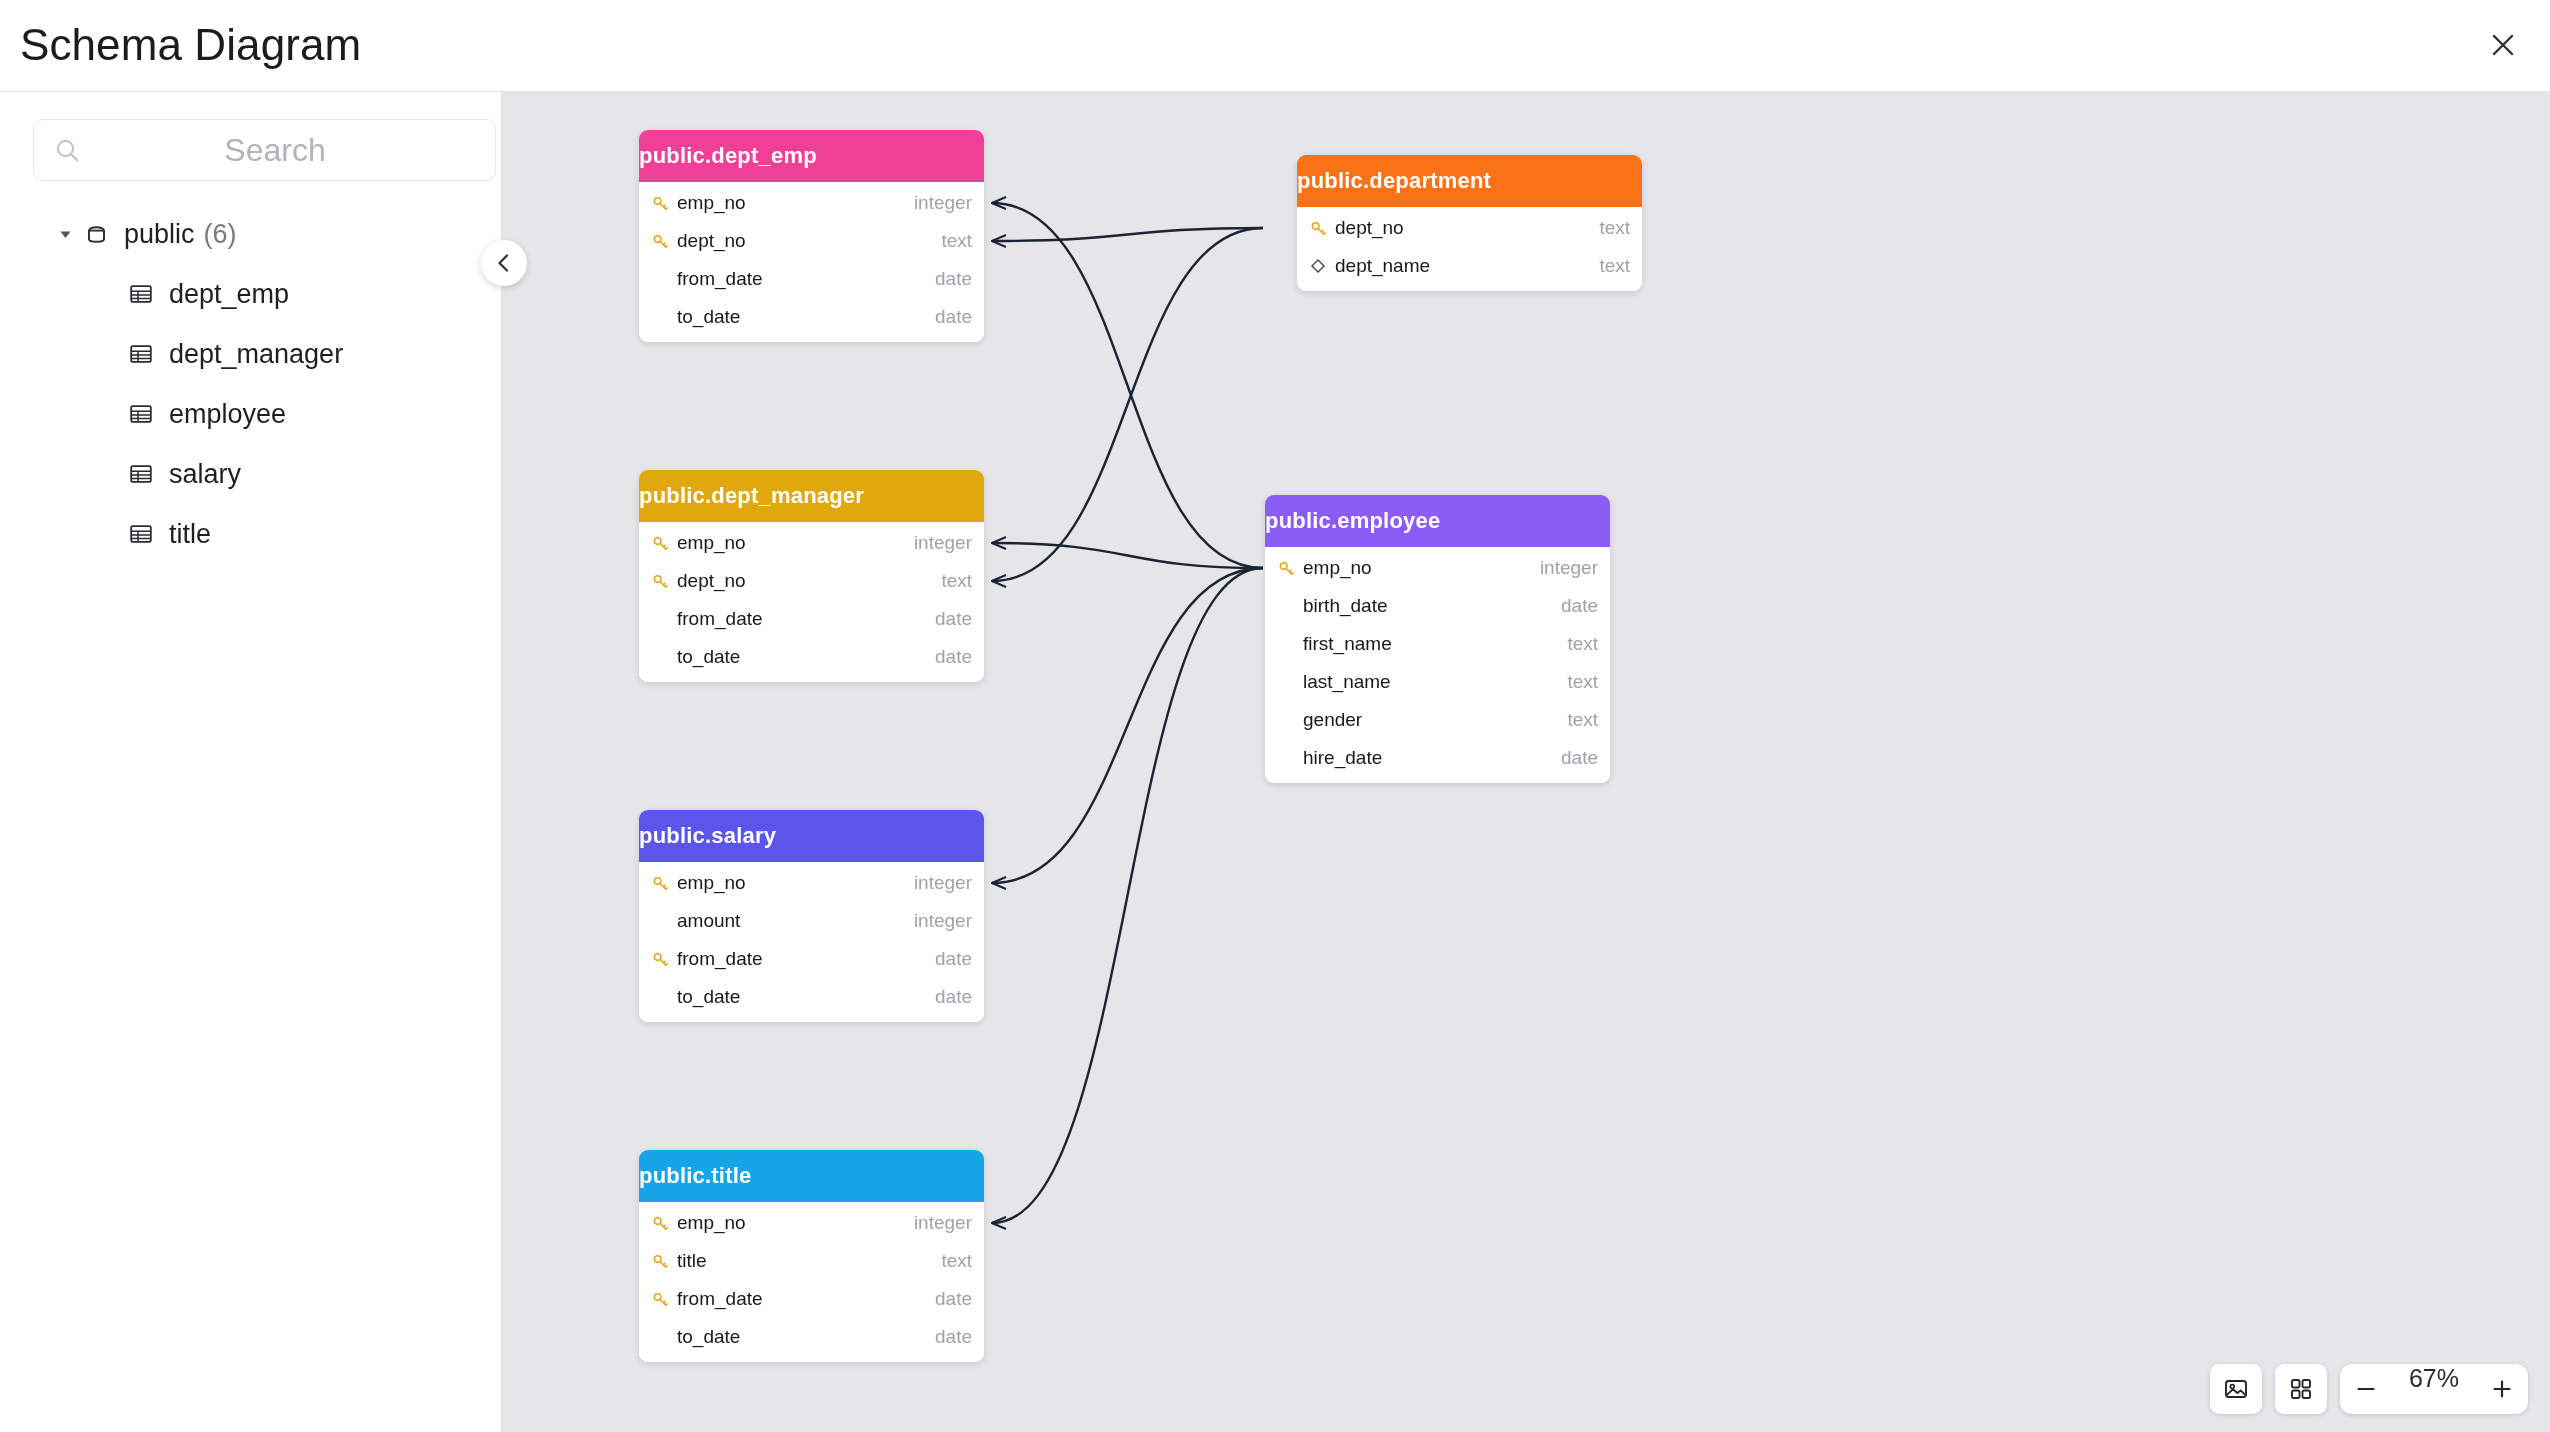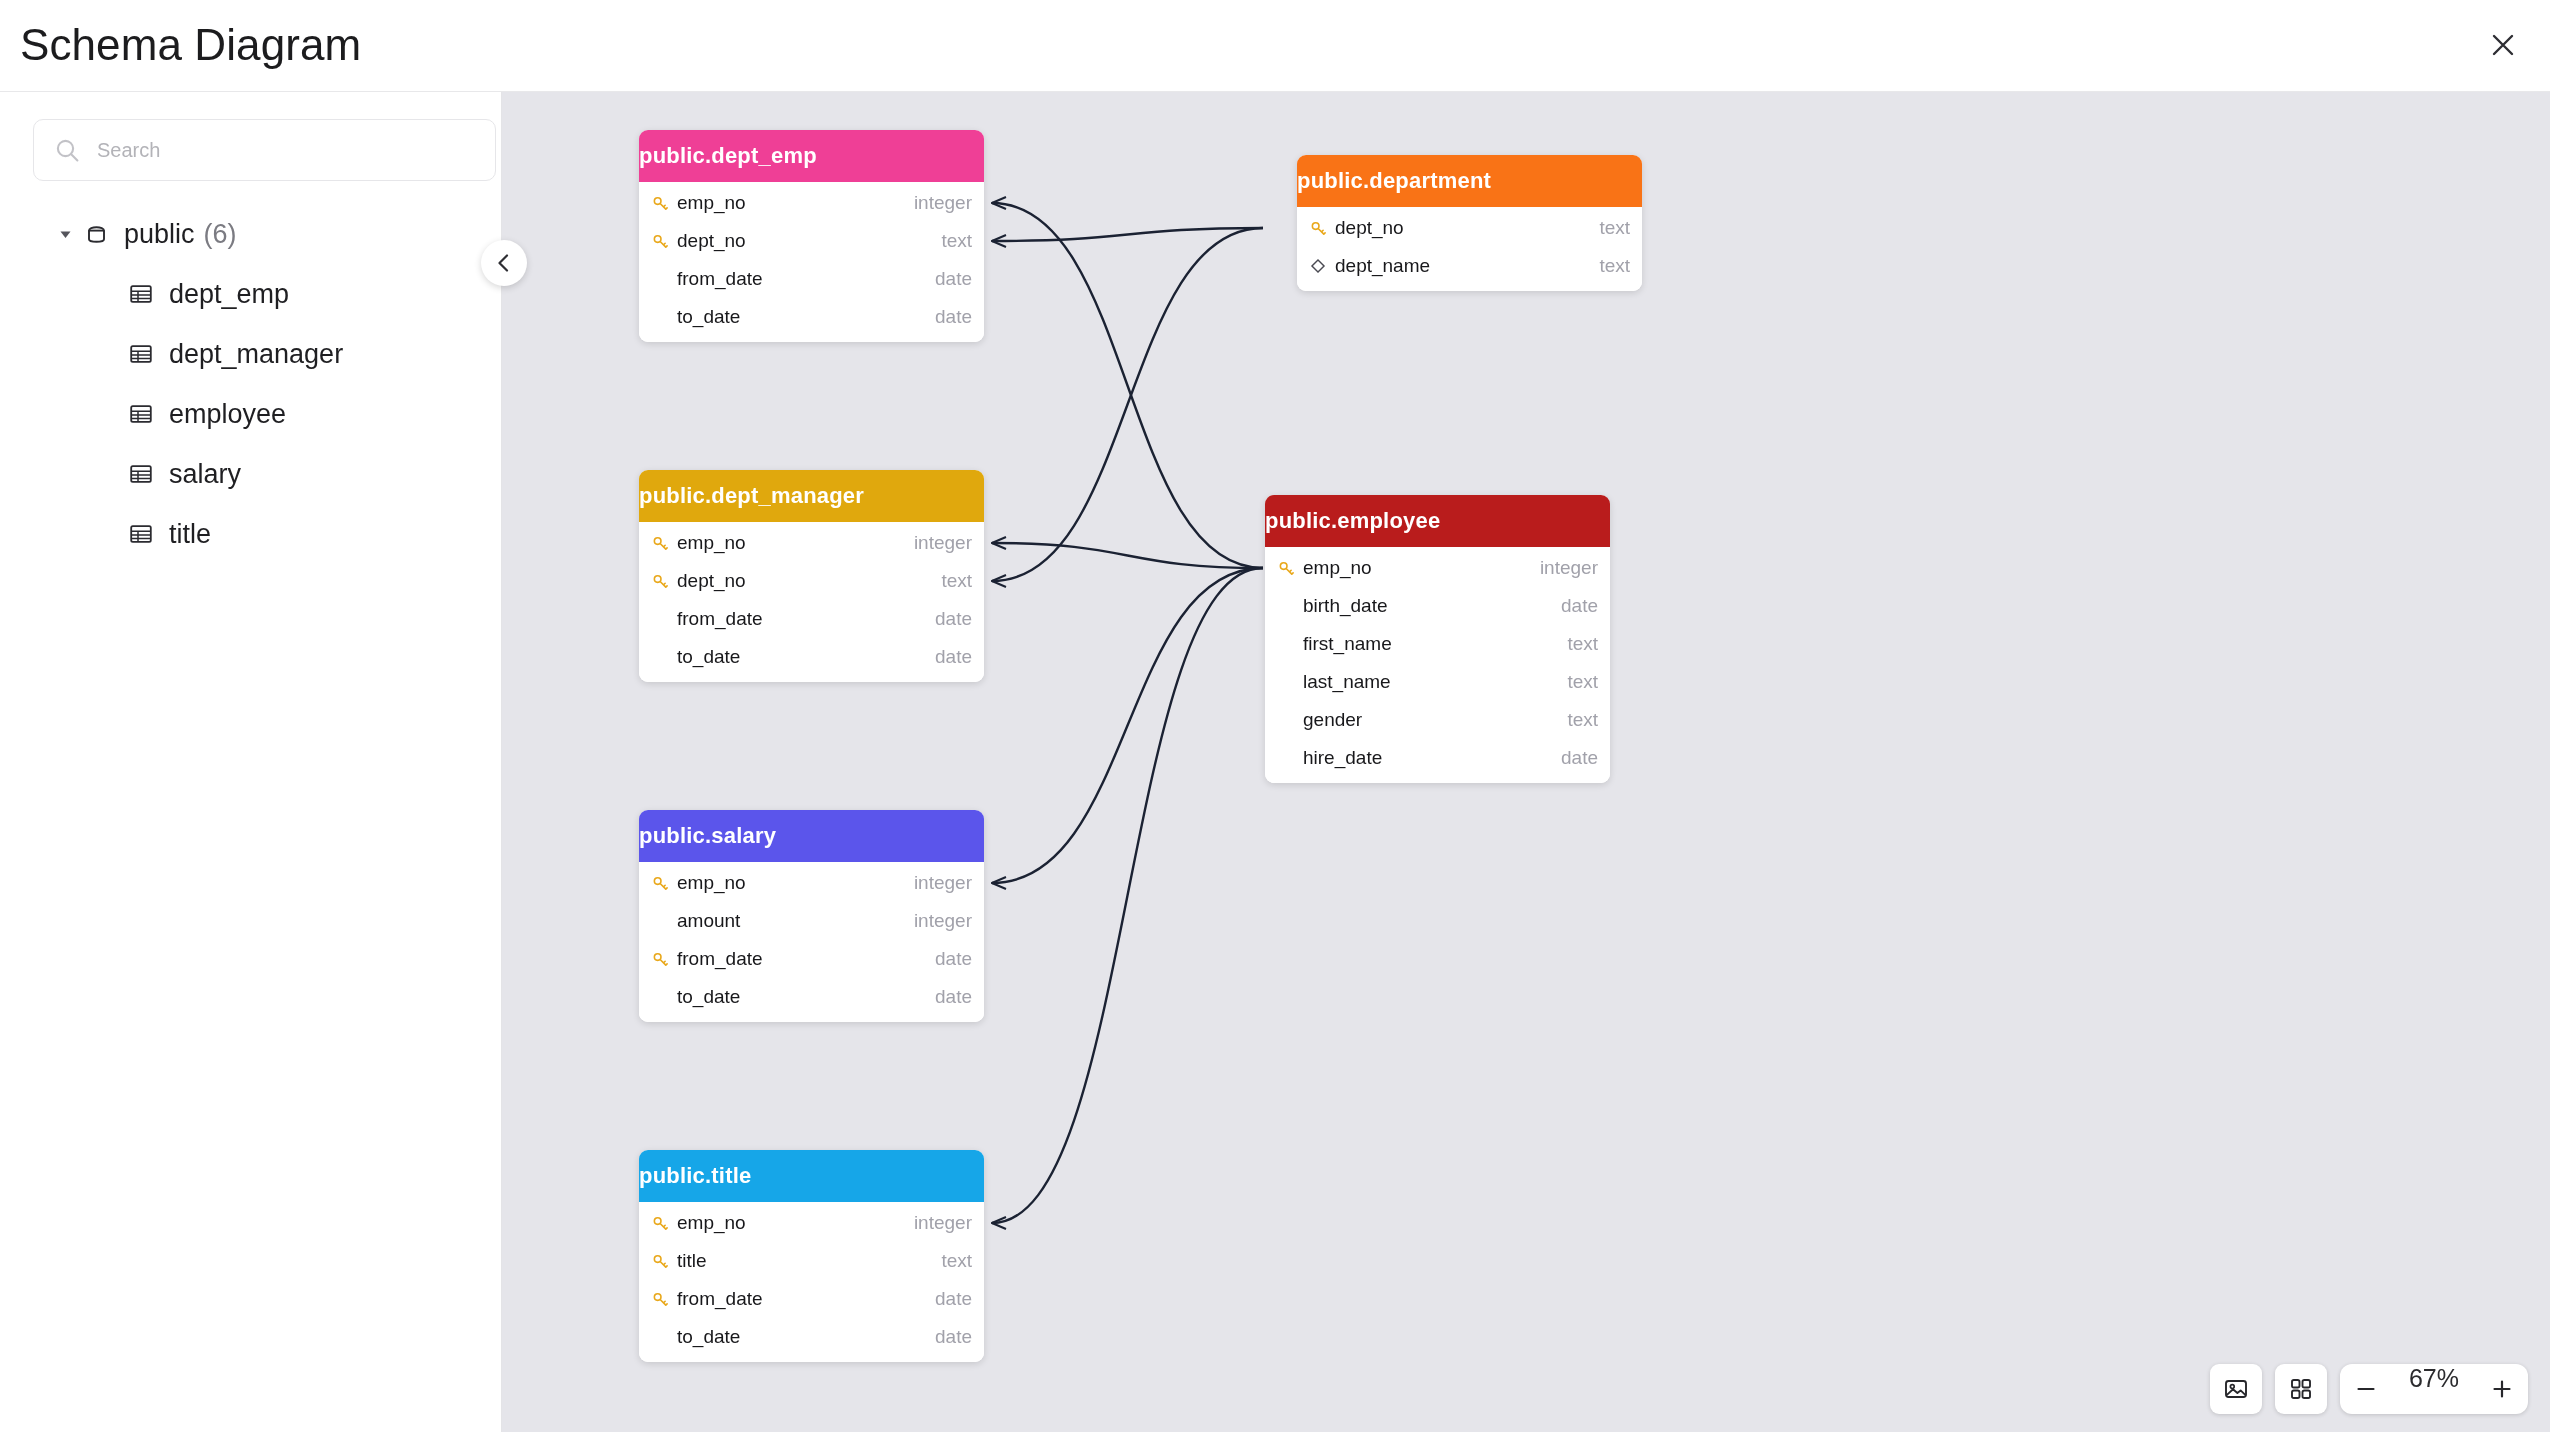--- a/index.html
+++ b/index.html
@@ -43,21 +43,21 @@
     position: absolute; left: 33px; top: 27px;
     width: 463px; height: 62px;
     border: 1px solid #e6e6e9; border-radius: 10px;
     background: #fff;
     display: flex; align-items: center;
   }
   #search-icon { margin-left: 20px; margin-right: 14px; flex: none; display:flex; }
   #search-input {
     border: none; outline: none; background: transparent;
     font-family: "Liberation Sans", sans-serif;
-    font-size: 20px; color: #ef4444; width: 360px;
+    font-size: 32px; color: #ef4444; width: 360px; text-align: center;
   }
   #search-input::placeholder { color: #b3b3b8; }
 
   #tree { position: absolute; left: 0; top: 112px; width: 502px; }
   .tree-schema {
     display: flex; align-items: center; height: 60px;
     padding-left: 57px; cursor: pointer;
   }
   .caret { width: 26px; flex: none; display: flex; align-items: center; }
   .schema-icon { margin-right: 14px; flex: none; display: flex; }
@@ -348,21 +348,21 @@
          <span class="col-type">date</span>
        </div>
           <div class="col-row">
          <span class="col-key"></span>
          <span class="col-name">to_date</span>
          <span class="col-type">date</span>
        </div>
         </div>
       </div>
       <div class="node" style="left: 763px; top: 403px;">
-        <div class="node-header" style="background:#b91c1c">
+        <div class="node-header" style="background:#8b5cf6">
        <span>public.employee</span>
      </div>
      <div class="node-body">
           <div class="col-row">
          <span class="col-key">
               <svg width="17" height="17" viewBox="0 0 18 18">
   <circle cx="6" cy="6.4" r="3.5" stroke="#e9a81b" stroke-width="1.7" fill="none"></circle>
   <path d="M8.6 9 L14.6 15 M12.2 12.6 L13.9 10.9 M14.6 15 L16 13.6" stroke="#e9a81b" stroke-width="1.7" fill="none" stroke-linecap="round"></path>
               </svg>
             </span>

